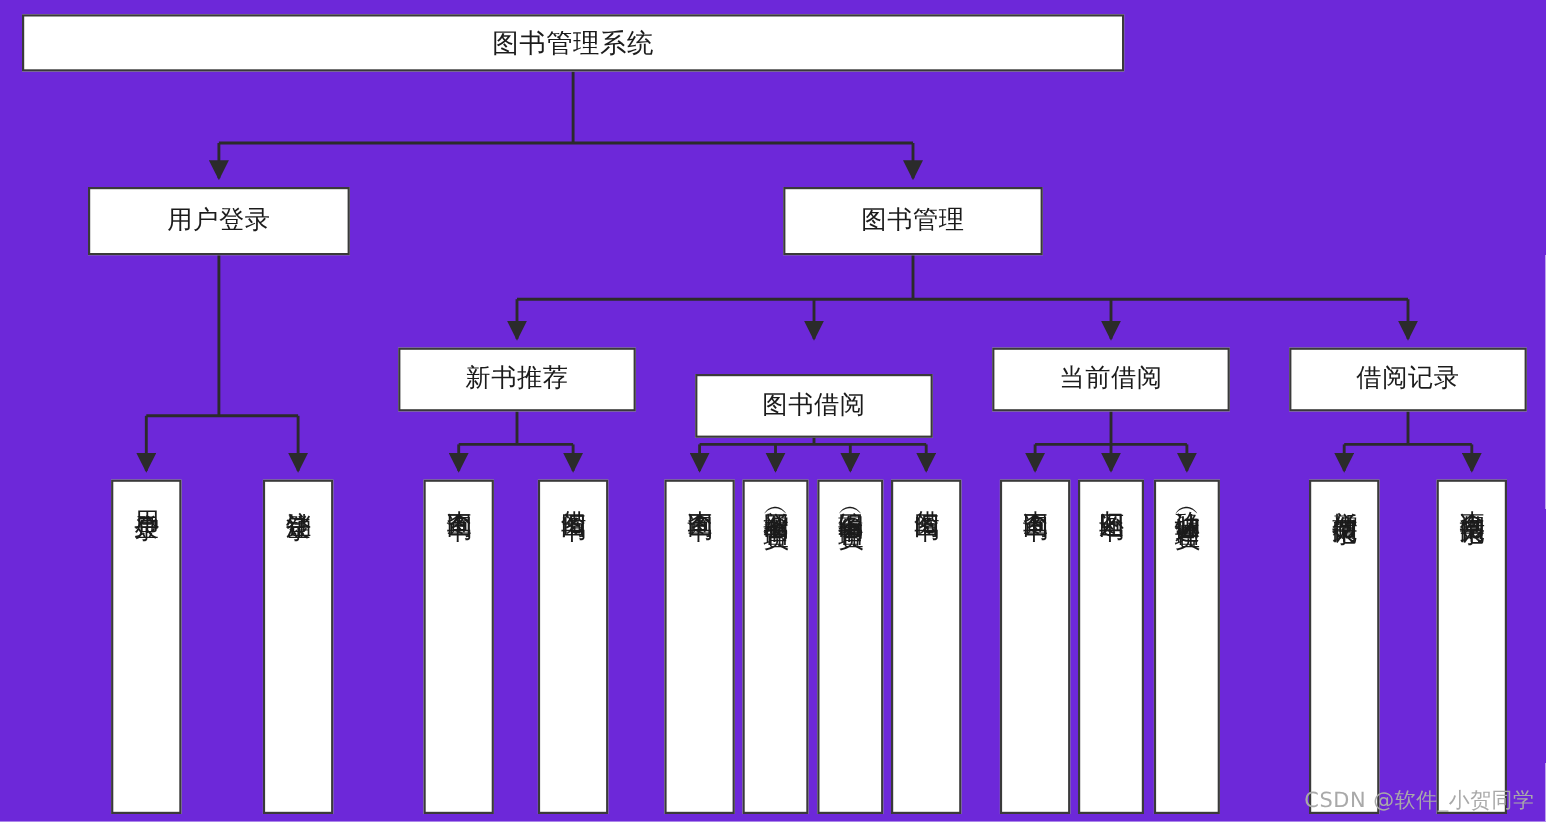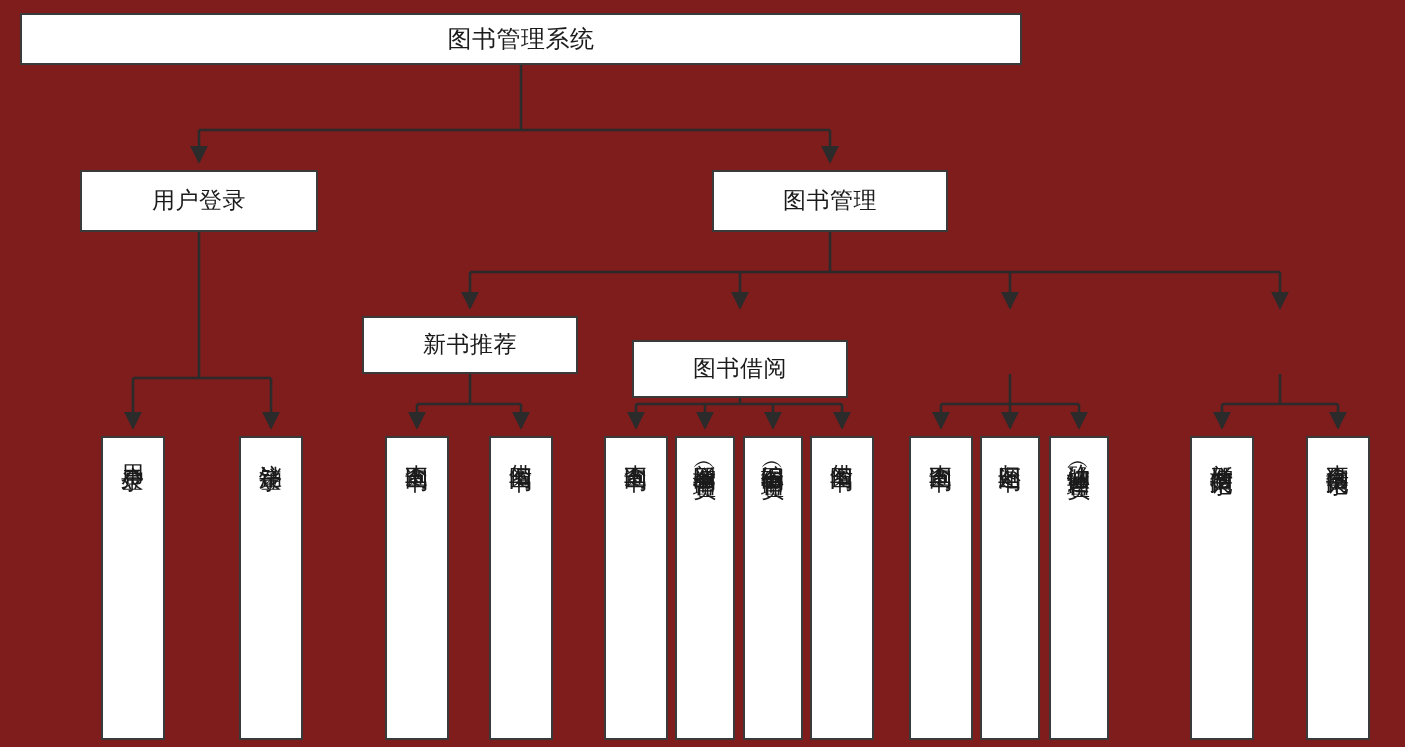--- a/index.html
+++ b/index.html
@@ -8,21 +8,21 @@
     padding: 0;
     background: #ffffff;
   }
   body {
     font-family: "DejaVu Sans", "Liberation Sans", sans-serif;
   }
   #canvas {
     position: relative;
     width: 1405px;
     height: 747px;
-    background: #7f1d1d;
+    background: #6d28d9;
     overflow: hidden;
   }
   #edges {
     position: absolute;
     left: 0;
     top: 0;
     width: 1405px;
     height: 747px;
     pointer-events: none;
   }
@@ -131,20 +131,26 @@
   <div class="node horiz" style="left:362px; top:316px; width:216px; height:58px;">
     <span>新书推荐</span>
   </div>
 
   <div class="node horiz" style="left:712px; top:170px; width:236px; height:62px;">
     <span>图书管理</span>
   </div>
   <div class="node horiz" style="left:632px; top:316px; width:216px; height:58px;margin-top:24px;">
     <span>图书借阅</span>
   </div>
+  <div class="node horiz" style="left:902px; top:316px; width:216px; height:58px;">
+    <span>当前借阅</span>
+  </div>
+  <div class="node horiz" style="left:1172px; top:316px; width:216px; height:58px;">
+    <span>借阅记录</span>
+  </div>
 
   <div class="node leaf" style="left:101px; top:436px; width:64px; height:304px;">
     <span class="vtext">用户登录</span>
   </div>
   <div class="node leaf" style="left:239px; top:436px; width:64px; height:304px;">
     <span class="vtext">注销登录</span>
   </div>
 
   <div class="node leaf" style="left:385px; top:436px; width:64px; height:304px;">
     <span class="vtext">查询图书</span>
@@ -176,14 +182,15 @@
     <span class="vtext">确认归还（管理员）</span>
   </div>
 
   <div class="node leaf" style="left:1190px; top:436px; width:64px; height:304px;">
     <span class="vtext">新增借阅记录</span>
   </div>
   <div class="node leaf" style="left:1306px; top:436px; width:64px; height:304px;">
     <span class="vtext">查询借阅记录</span>
   </div>
 
+  <div class="watermark">CSDN @软件_小贺同学</div>
 
 </div>
 
 </body></html>

